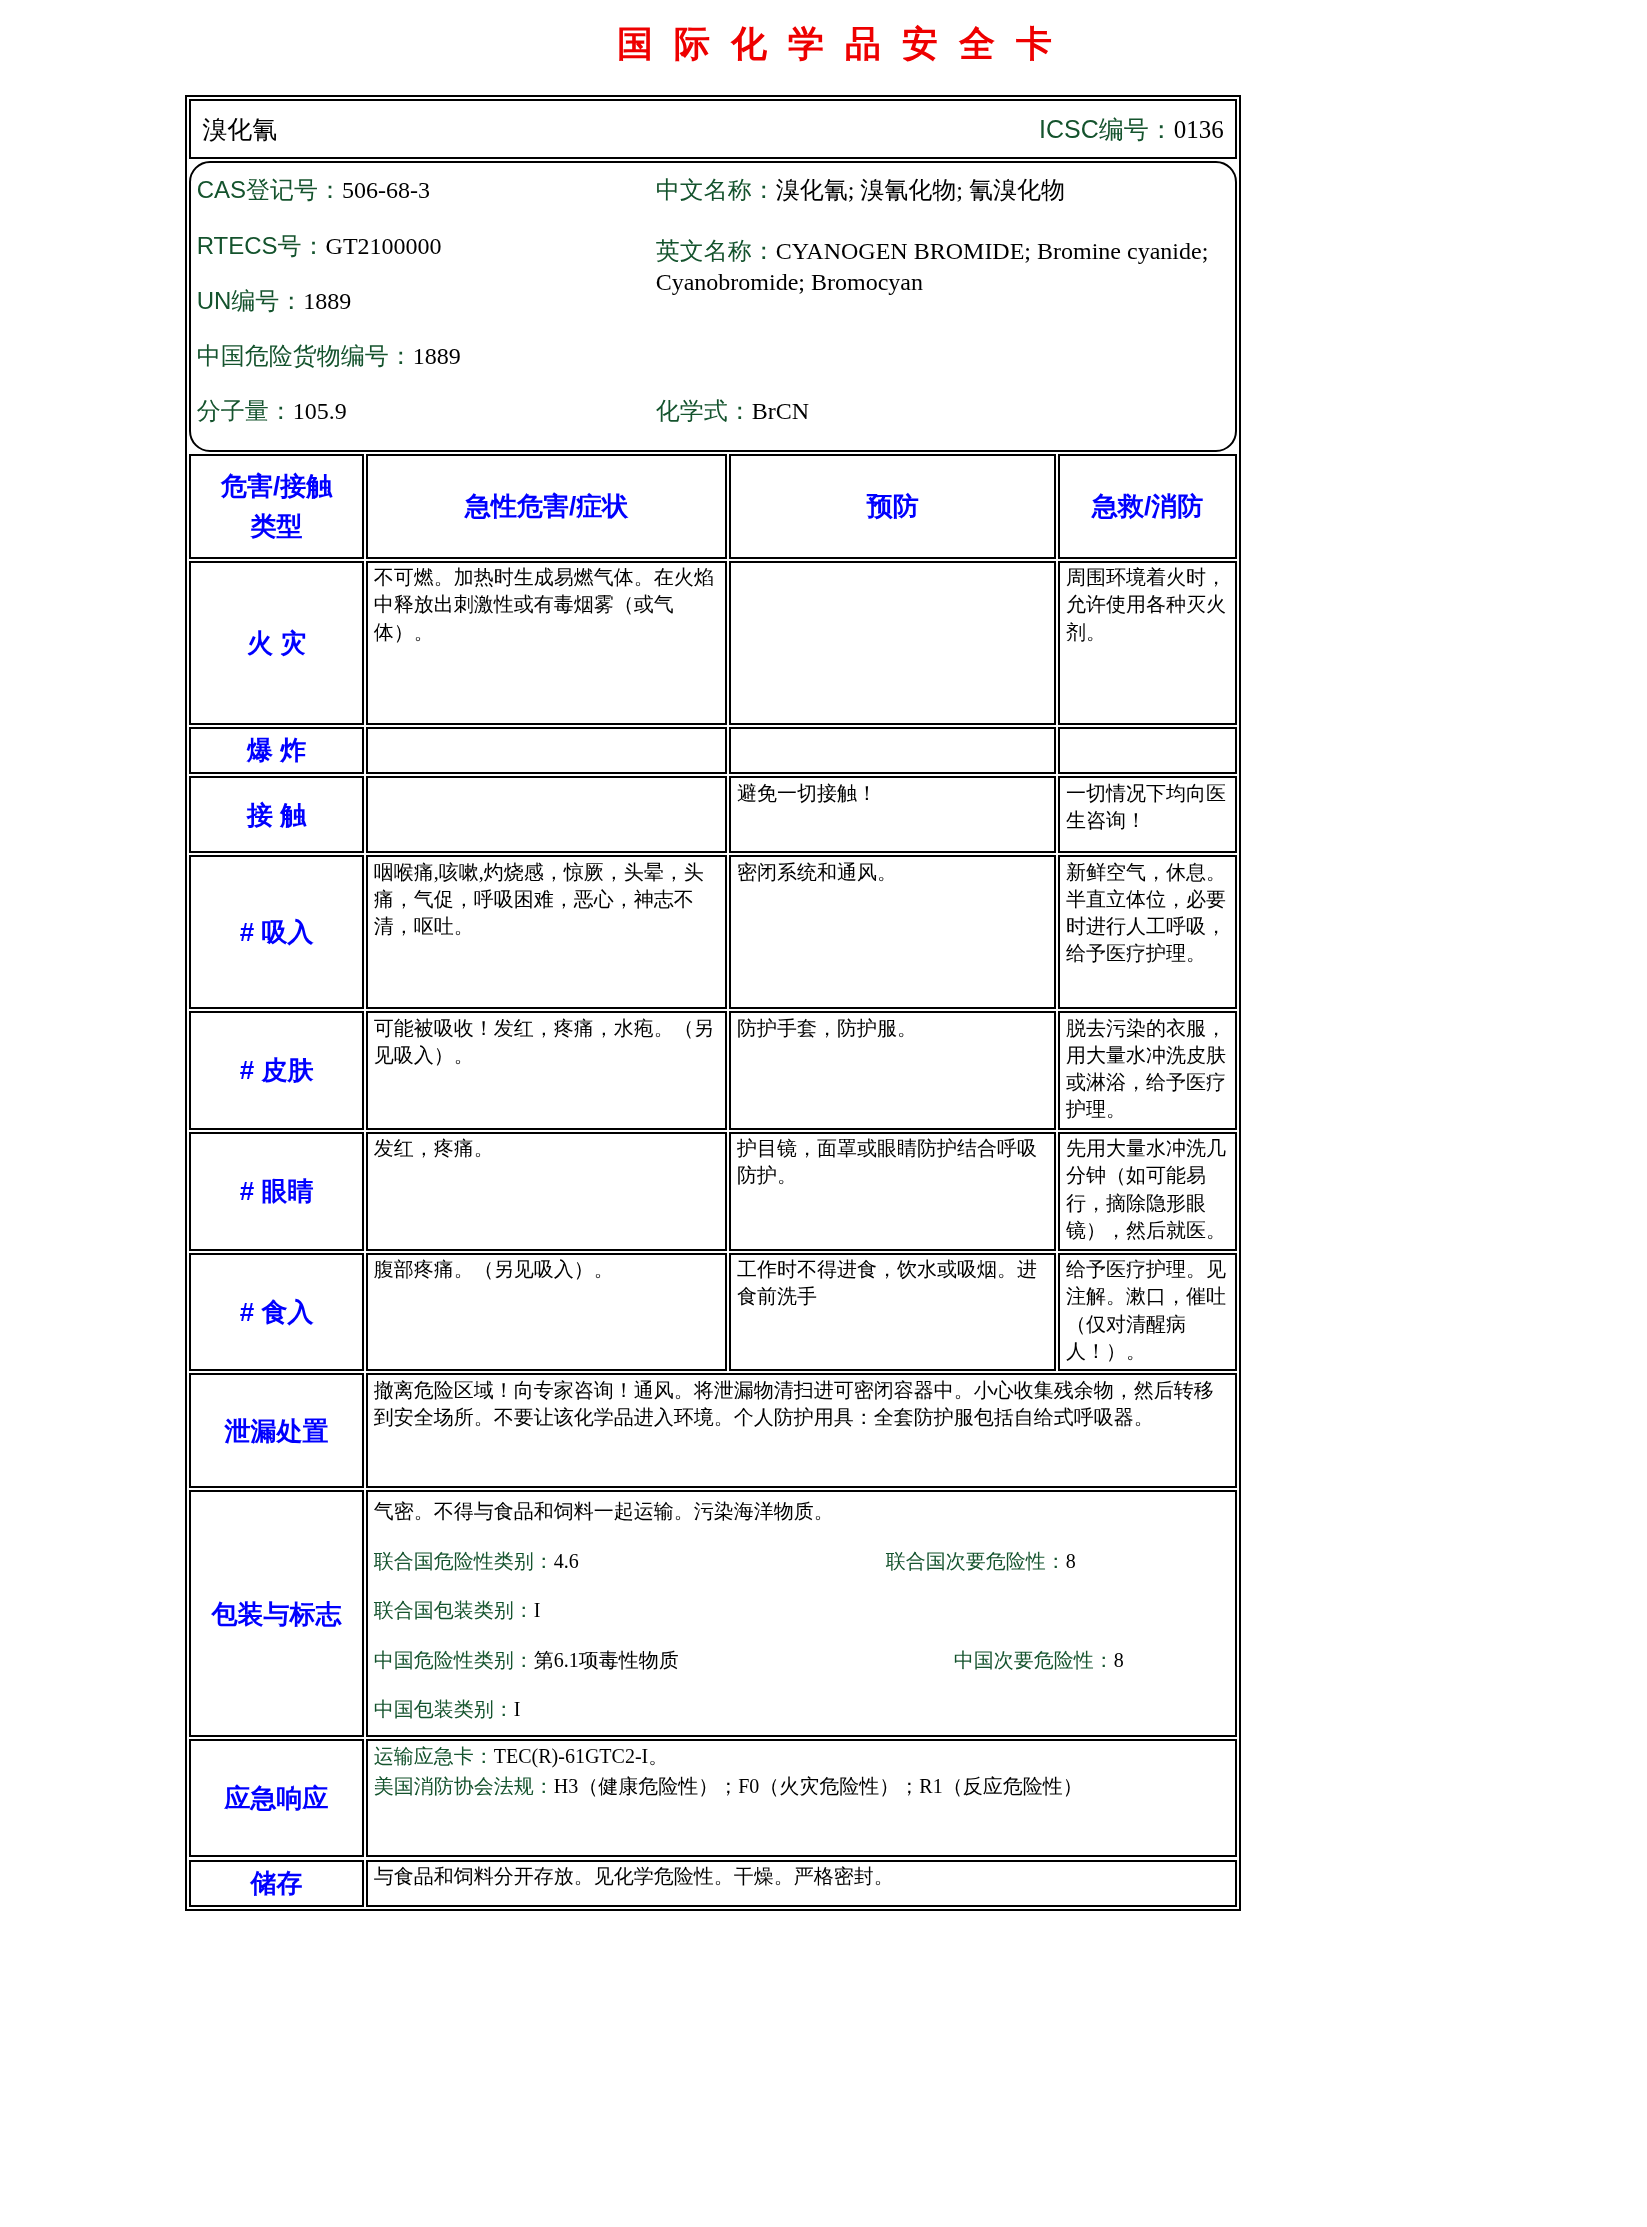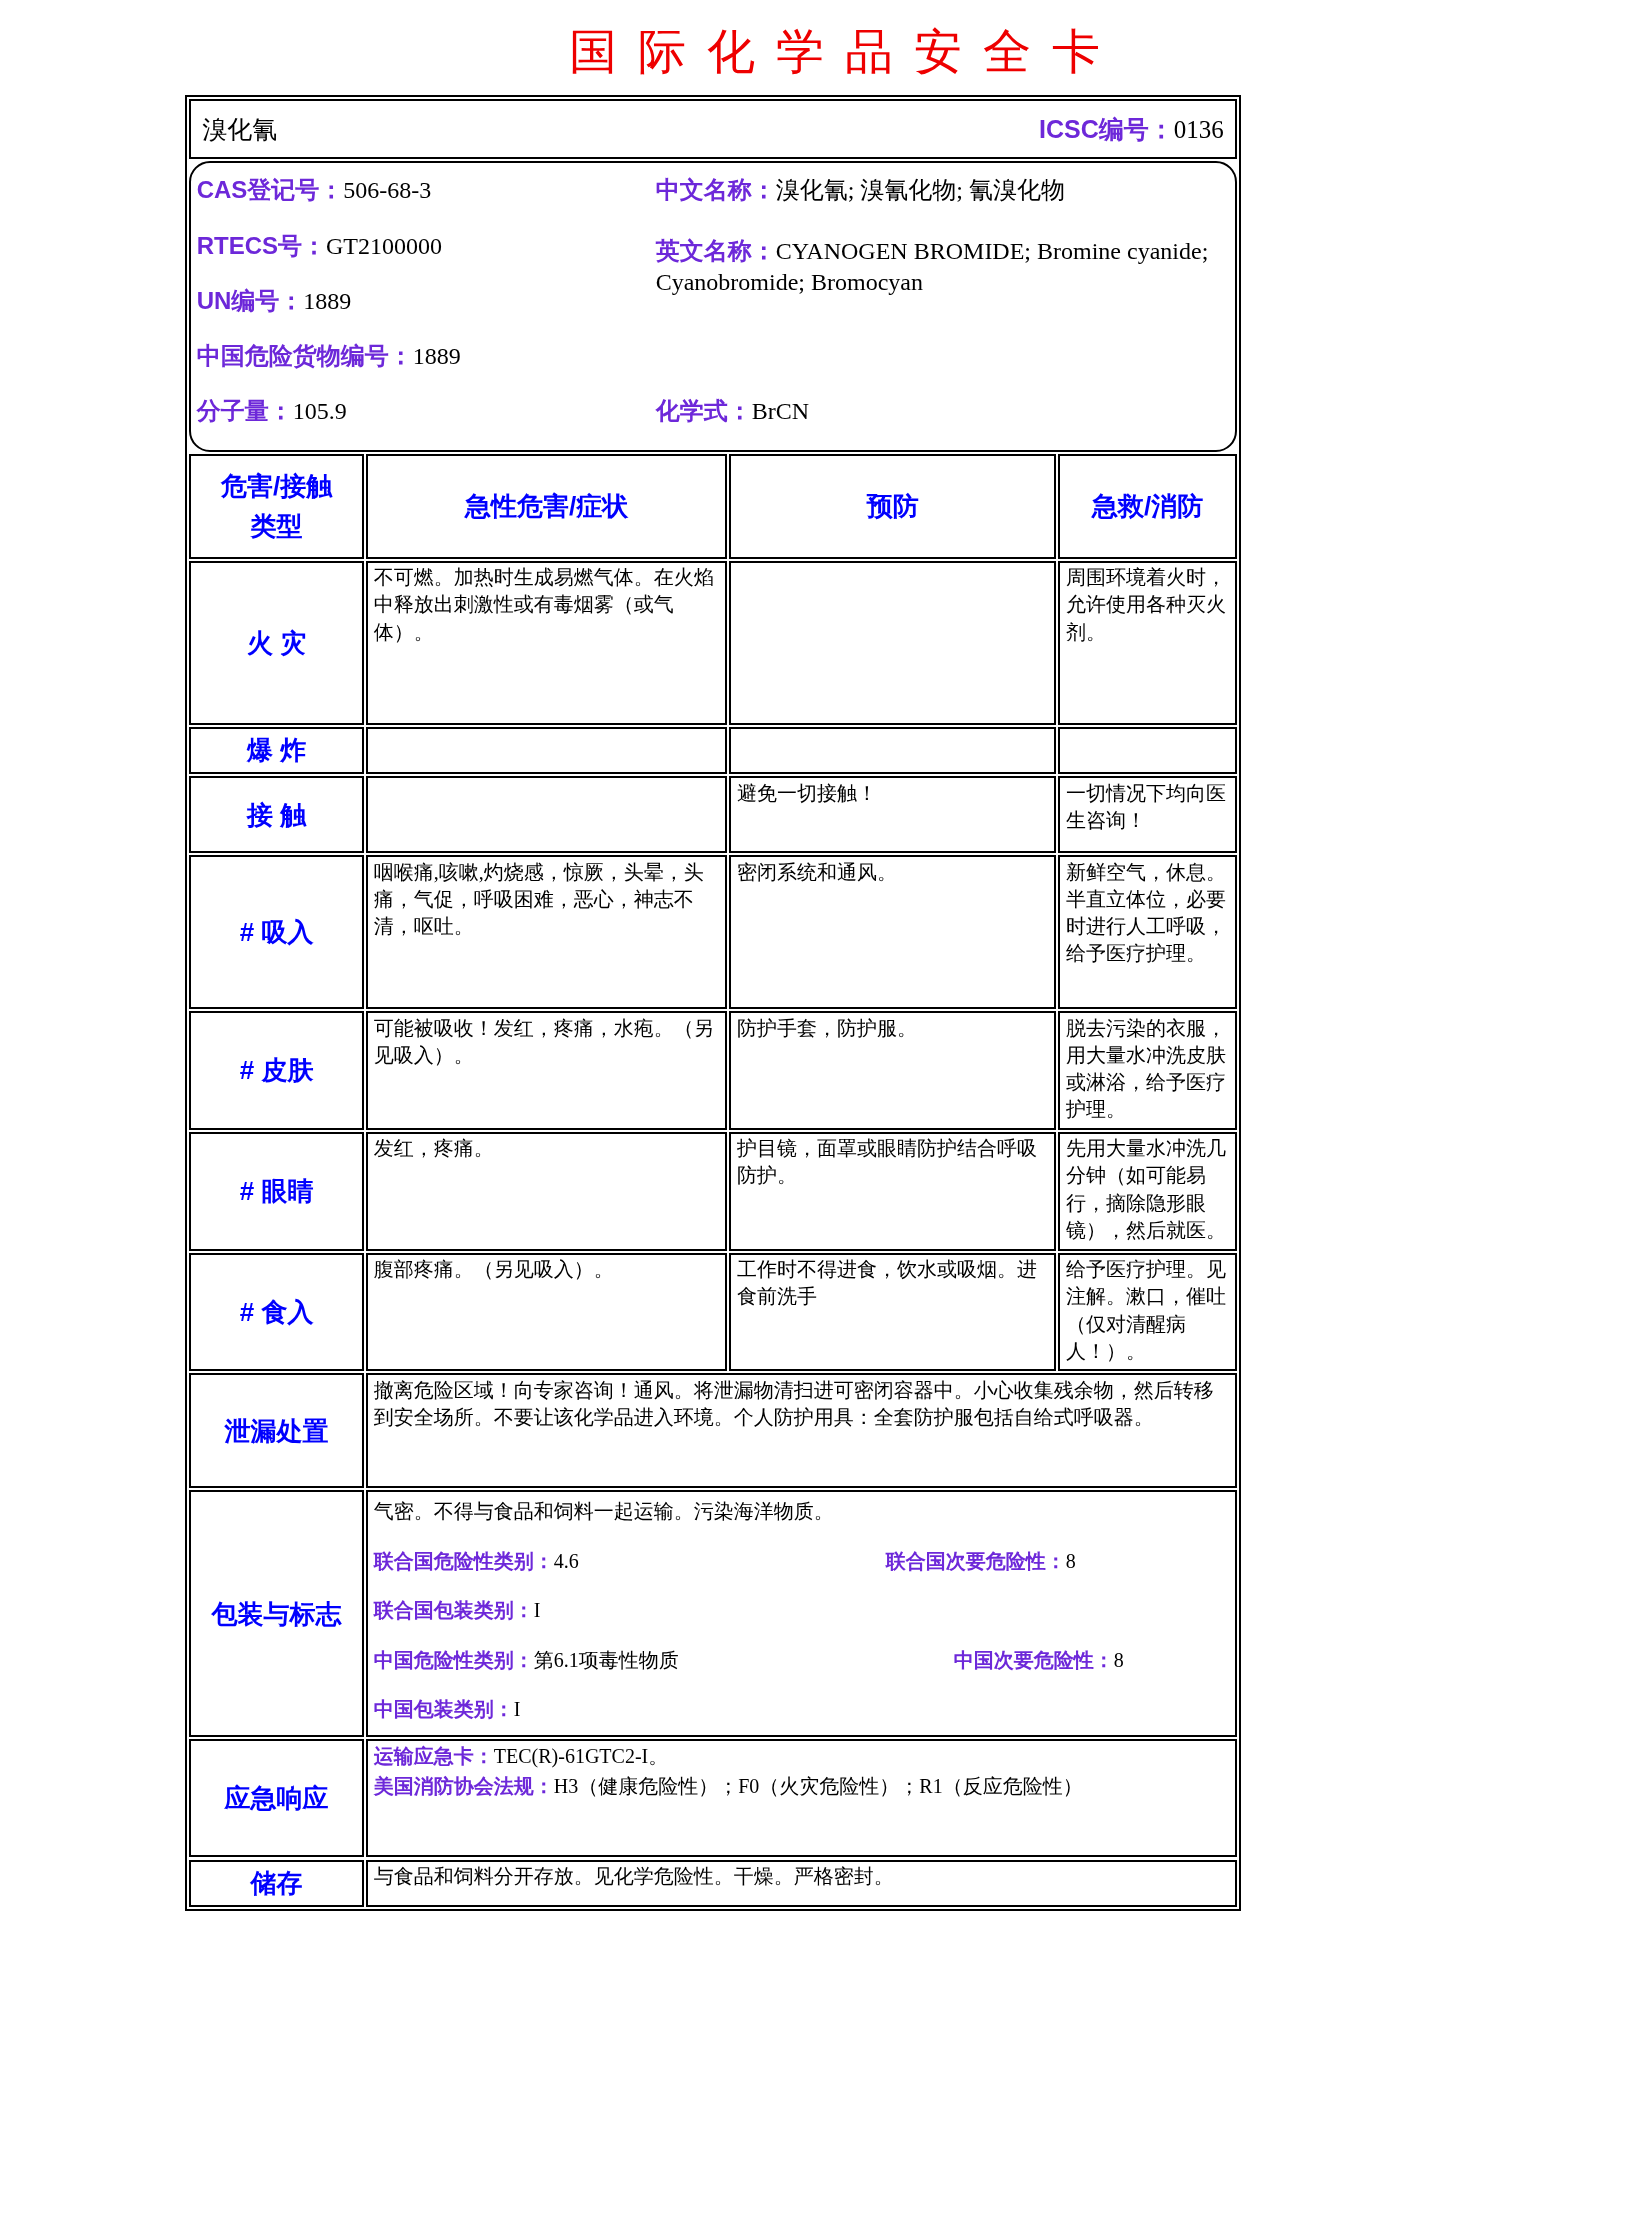--- a/index.html
+++ b/index.html
@@ -7,21 +7,21 @@
   body {
     width: 1647px; height: 2227px;
     position: relative;
     font-family: "Liberation Serif", "DejaVu Serif", serif;
     color: #000000;
   }
   .page-title {
     position: absolute; top: 19.6px; left: 185px; width: 1320px;
     text-align: center;
     font-family: "Liberation Serif", "DejaVu Serif", serif;
-    font-size: 48px; font-weight: 400;
+    font-size: 36px; font-weight: 700;
     color: #ee0000;
     letter-spacing: 21px;
     white-space: nowrap;
   }
   .card {
     position: absolute; top: 95px; left: 185px; width: 1056px;
     border: 2.8px solid #000;
     padding: 2.1px;
     display: flex; flex-direction: column; gap: 2.1px;
     background: #fff;
@@ -29,23 +29,23 @@
   .box { border: 2.1px solid #000; background: #fff; }
 
   
   .hdr {
     min-height: 60px;
     display: flex; align-items: center; justify-content: space-between;
     padding: 2.8px 11.2px;
     font-size: 25px;
   }
   .lbl {
-    color: #6d28d9;
+    color: #14532d;
     font-family: "Liberation Sans", "DejaVu Sans", sans-serif;
-    font-weight: bold;
+    font-weight: normal;
   }
   .val { color: #000; }
 
   
   .ids {
     min-height: 263px;
     display: grid;
     grid-template-columns: 459px 1fr;
     padding: 11.2px 4.2px 8.4px 5.6px;
     font-size: 24px;

